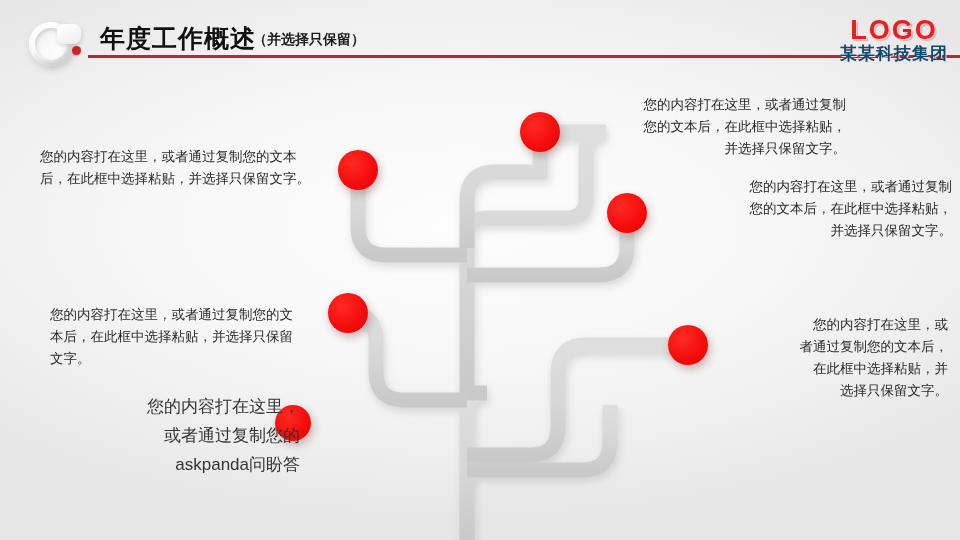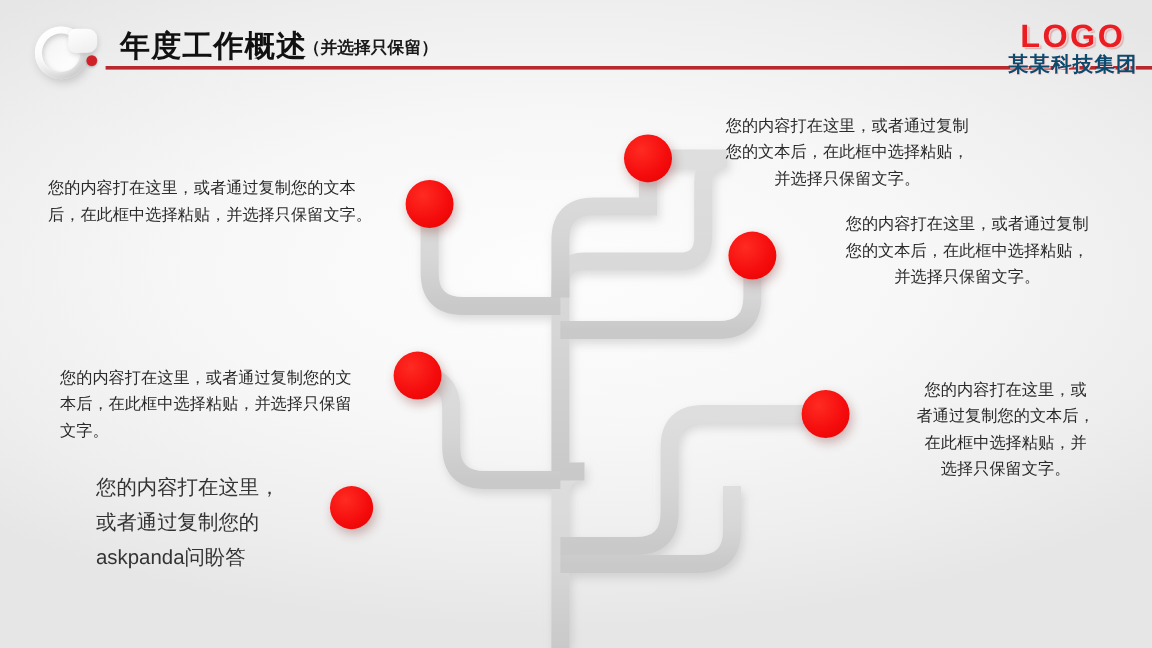--- a/index.html
+++ b/index.html
@@ -84,21 +84,21 @@
   }
 
   
   .tb {
     position:absolute;
     font-size:13.5px;
     line-height:1.62;
     color:#2a2a2a;
     white-space:pre-line;
   }
-  .tb.right { text-align:center; }
+  .tb.right { text-align:right; }
   .tb.big {
     font-size:17px; line-height:1.72; color:#333;
   }
 </style>
 </head>
 <body>
 
 <div id="header">
 
   <div id="deco-ring"></div>
@@ -172,15 +172,15 @@
 
 <div class="tb" style="left:50px; top:272px; width:292px;margin-top:32px;">您的内容打在这里，或者通过复制您的文
 本后，在此框中选择粘贴，并选择只保留
 文字。</div>
 
 <div class="tb right" style="left:728px; top:314px; width:220px;">您的内容打在这里，或
 者通过复制您的文本后，
 在此框中选择粘贴，并
 选择只保留文字。</div>
 
-<div class="tb big" style="left:80px; top:392px; width:220px;">您的内容打在这里，
+<div class="tb big" style="left:80px; top:392px; width:220px;text-align:right;">您的内容打在这里，
 或者通过复制您的
 askpanda问盼答</div>
 
 </body></html>

